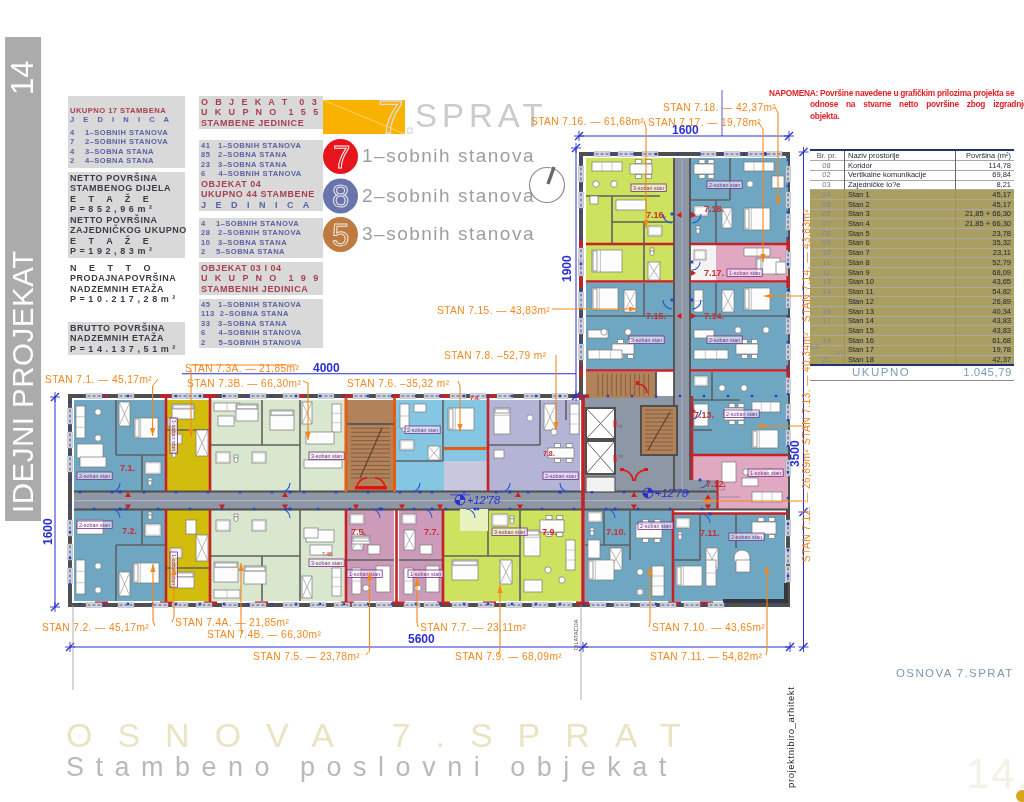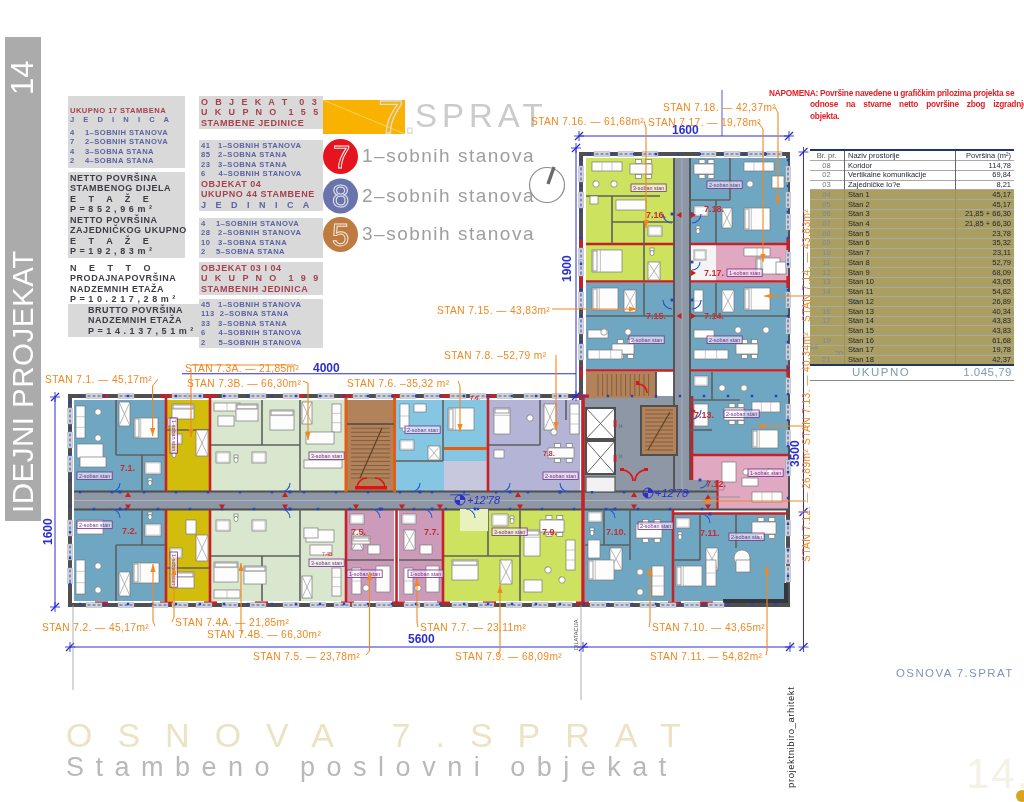--- a/index.html
+++ b/index.html
@@ -45,21 +45,21 @@
 <div>P = 1 9 2 , 8 3 m ²</div>
 </div>
 
 <div class="abs info2 blk" style="left:68px;top:262px;width:113px;padding:1px 2px">
 <div style="letter-spacing:5px">N E T T O</div>
 <div>PRODAJNAPOVRŠINA</div>
 <div>NADZEMNIH ETAŽA</div>
 <div>P = 1 0 . 2 1 7 , 2 8 m ²</div>
 </div>
 
-<div class="abs info2 blk grp" style="left:68px;top:304px;width:113px;padding:1px 20px">
+<div class="abs info2 blk grp" style="left:68px;top:322px;width:113px;padding:1px 2px">
 <div>BRUTTO POVRŠINA</div>
 <div>NADZEMNIH ETAŽA</div>
 <div>P = 1 4 . 1 3 7 , 5 1 m ²</div>
 </div>
 
 <div class="abs info2 grp" style="left:199px;top:96px;width:120px;padding:1px 2px">
 <div class="red" style="letter-spacing:2.4px">O B J E K A T&nbsp; 0 3</div>
 <div class="red" style="letter-spacing:2.4px">U K U P N O&nbsp; 1 5 5</div>
 <div class="red">STAMBENE JEDINICE</div>
 </div>

